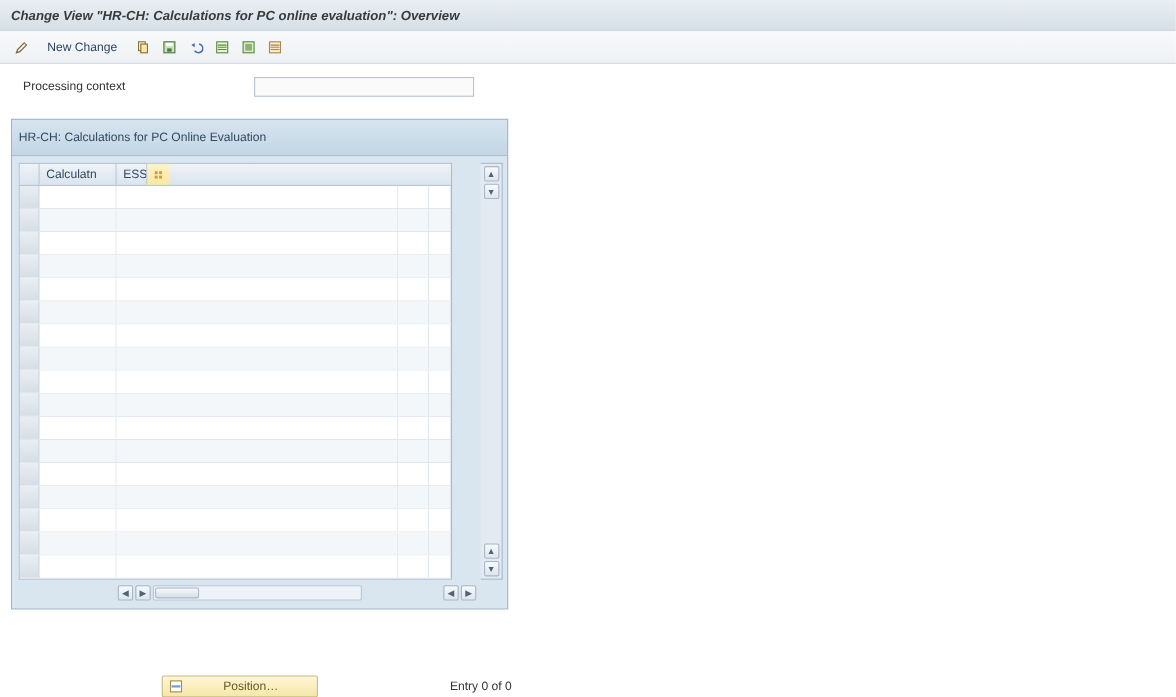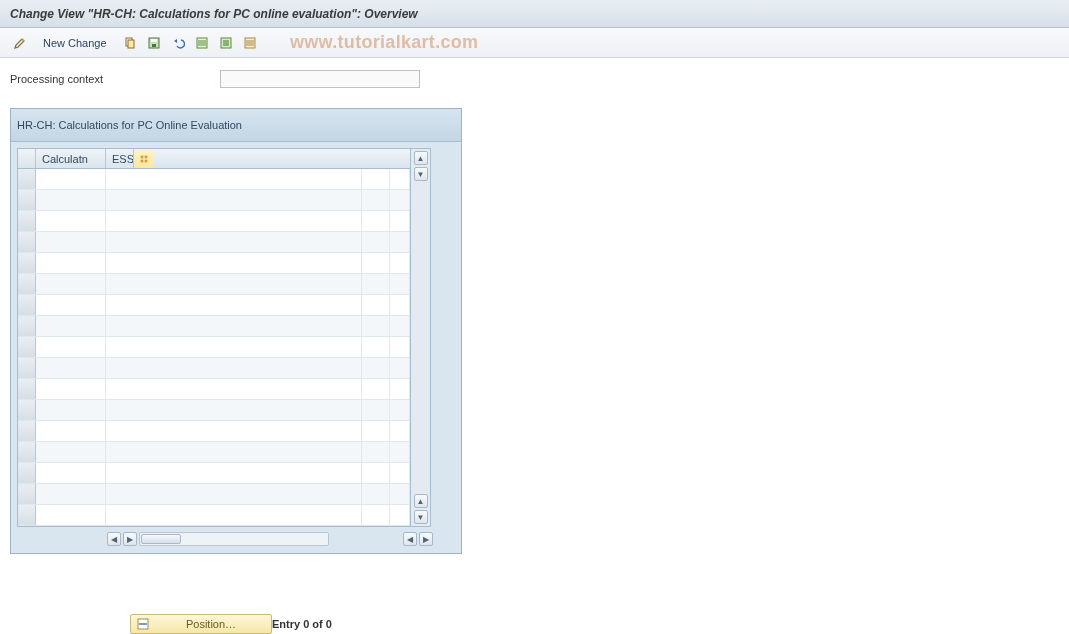--- a/index.html
+++ b/index.html
@@ -66,21 +66,21 @@
   
   .content {
     padding: 10px 10px 0 10px;
   }
   .field-row {
     display: flex;
     align-items: center;
     height: 22px;
     margin-bottom: 18px;
   }
-  .field-label { width: 210px; color: #333; }
+  .field-label { width: 210px; color: #333; margin-left: 11px; }
   .field-input {
     width: 200px; height: 18px;
     background: #fafafa;
     border: 1px solid #b8c3ce;
     border-radius: 0;
     font-family: inherit; font-size: 11px;
     padding: 0 3px;
   }
   
   .panel {
@@ -96,21 +96,21 @@
     padding: 16px 6px;
     background: linear-gradient(to bottom,#d6e4ef,#c4d6e4);
     border-bottom: 1px solid #a6bccf;
     font-size: 11px;
     color: #2f4a61;
   }
   .table-wrap {
     padding: 6px 4px 4px 6px;
     background: #d9e5ef;
   }
-  .table-area { display: flex; }
+  .table-area { display: flex; justify-content: space-between; }
   .grid {
     border: 1px solid #a6bccf;
     background: #fff;
   }
   .grid-header {
     display: flex;
     background: linear-gradient(to bottom,#eef3f7,#dbe5ed);
     border-bottom: 1px solid #a6bccf;
     height: 20px;
   }
@@ -201,39 +201,39 @@
     width: 40px; height: 10px;
     background: linear-gradient(to bottom,#f5f8fb,#d6e0e9);
     border: 1px solid #a9b7c6; border-radius: 2px;
   }
   .hgap { width: 70px; }
   
   .footer {
     position: absolute;
     top: 614px; left: 0;
     width: 1069px; height: 20px;
-    display: flex; align-items: center;
+    display: flex; align-items: center; padding-left: 17px;
   }
   .position-btn {
     margin-left: 130px;
     width: 142px; height: 20px;
     background: linear-gradient(to bottom,#fff6d7,#f6e7a8);
     border: 1px solid #c8b977;
     border-radius: 2px;
     display: flex; align-items: center;
     cursor: pointer;
     color: #6a5a22;
     padding: 0 6px;
     gap: 8px;
   }
   .position-btn svg { flex-shrink:0; }
   .position-label { flex:1; text-align:center; }
   .entry-status {
+    margin-left: 120px;
     color: #333;
-    font-weight: bold;
   }
 </style>
 </head>
 <body>
 
 <div class="header">
   <span class="header-title">Change View "HR-CH: Calculations for PC online evaluation": Overview</span>
 </div>
 
 <div class="toolbar">
@@ -274,21 +274,20 @@
         <rect x="2" y="2" width="10" height="10" fill="#d8ecc8" stroke="#5a8a3a"></rect>
         <rect x="4" y="4" width="6" height="6" fill="#5a8a3a" opacity="0.6"></rect>
       </svg>
   </span>
   <span class="tbtn">
     <svg width="14" height="14" viewBox="0 0 14 14">
         <rect x="2" y="2" width="10" height="10" fill="#f7e9cc" stroke="#a78a4a"></rect>
         <path d="M3 5h8M3 7h8M3 9h8" stroke="#a78a4a"></path>
       </svg>
   </span>
-  <div class="watermark">www.tutorialkart.com</div>
 </div>
 
 <div class="content">
 
   <div class="field-row">
     <span class="field-label">Processing context</span>
     <input class="field-input" type="text" value="" style="">
   </div>
 
   <div class="panel">

